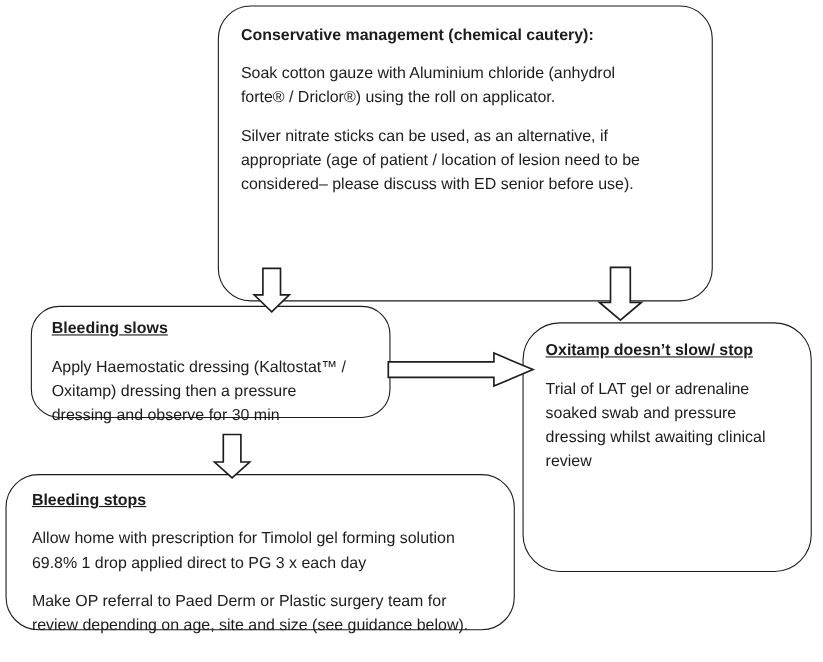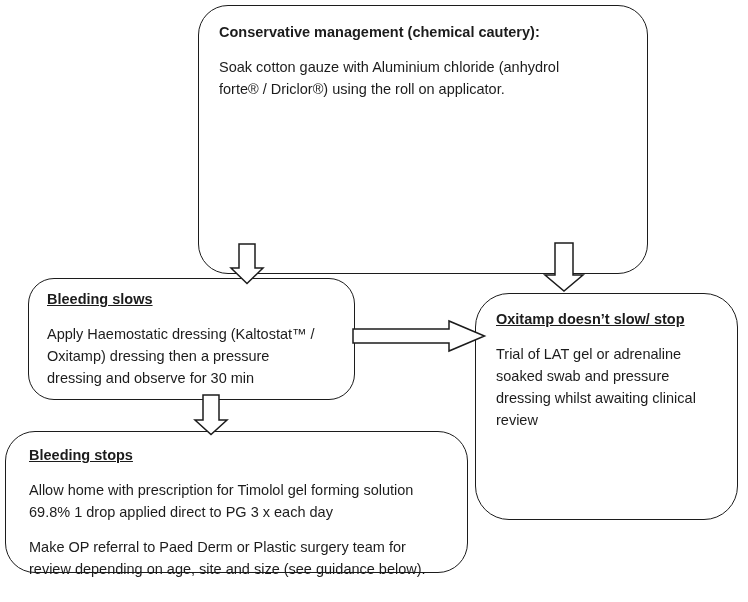--- a/index.html
+++ b/index.html
@@ -22,21 +22,21 @@
   }
   .box-title { font-weight: bold; margin: 0; }
   .u { text-decoration: underline; }
   .box p { margin: 13px 0 0 0; white-space: pre-line; }
 
   .box--conservative {
     left: 198px; top: 5px; width: 450px; height: 269px;
     border-radius: 30px; padding: 15px 10px 0 20px;
   }
   .box--slows {
-    left: 28px; top: 278px; width: 327px; height: 122px;
+    left: 28px; top: 278px; width: 327px; height: 102px;
     border-radius: 26px; padding: 9px 12px 0 18px;
   }
   .box--noslow {
     left: 475px; top: 293px; width: 263px; height: 227px;
     border-radius: 34px; padding: 14px 10px 0 20px;
   }
   .box--stops {
     left: 5px; top: 431px; width: 463px; height: 142px;
     border-radius: 30px; padding: 12px 12px 0 23px;
   }
@@ -56,20 +56,23 @@
 </style>
 </head>
 <body>
 
 <div id="canvas">
 
   <div class="box box--conservative">
     <div class="box-title">Conservative management (chemical cautery):</div>
     <p>Soak cotton gauze with Aluminium chloride (anhydrol
 forte® / Driclor®) using the roll on applicator.</p>
+    <p>Silver nitrate sticks can be used, as an alternative, if
+appropriate (age of patient / location of lesion need to be
+considered– please discuss with ED senior before use).</p>
   </div>
 
   <div class="box box--slows">
     <div class="box-title u">Bleeding slows</div>
     <p>Apply Haemostatic dressing (Kaltostat™ /
 Oxitamp) dressing then a pressure
 dressing and observe for 30 min</p>
   </div>
 
   <div class="box box--noslow">

